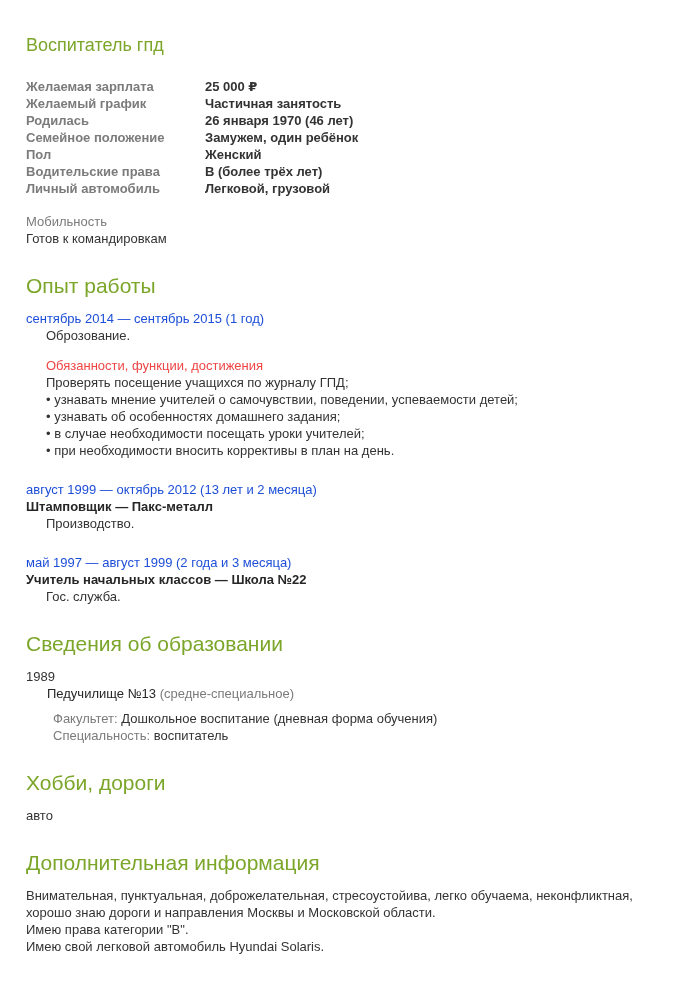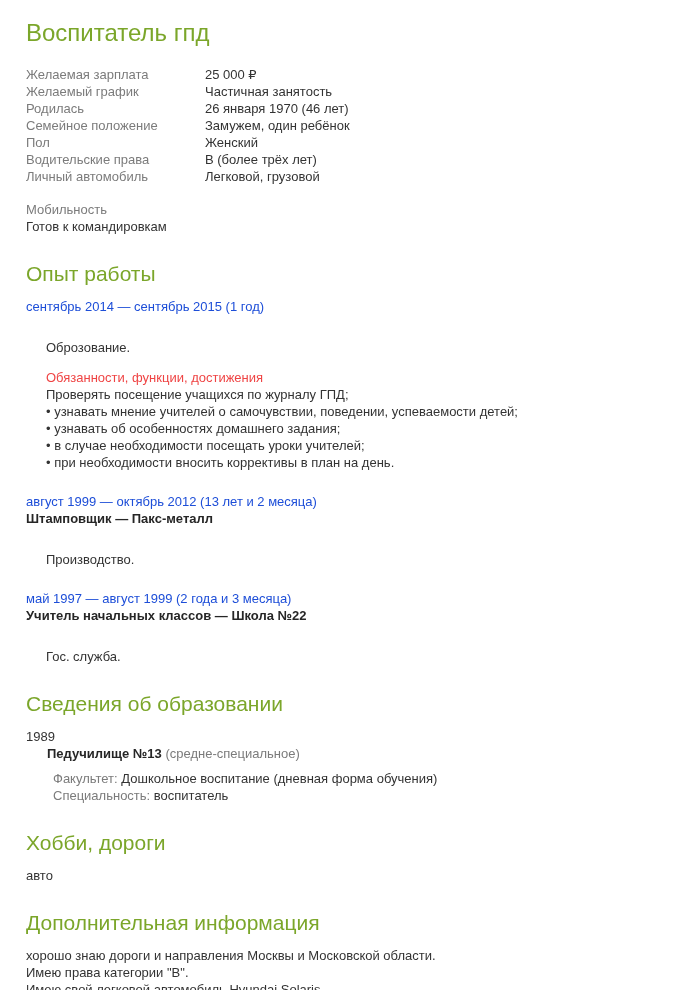--- a/index.html
+++ b/index.html
@@ -9,56 +9,56 @@
     height: 990px;
     overflow: hidden;
     font-family: "Liberation Sans", "DejaVu Sans", sans-serif;
     font-size: 13px;
     line-height: 17px;
     color: #333333;
   }
   .page { padding: 20px 8px 0 26px; }
 
   h1.resume-title {
-    font-size: 24px;
+    font-size: 18px;
     line-height: 26px;
     font-weight: normal;
     color: #7BA62A;
-    margin: 0 0 20px 0;
+    margin: 12px 0 20px 0;
   }
   h2.section-heading {
     font-size: 21px;
     line-height: 22px;
     font-weight: normal;
     color: #7BA62A;
     margin: 28px 0 13px 0;
   }
 
-  .info-table { margin-bottom: 16px; }
+  .info-table { margin-bottom: 16px; font-weight: bold; }
   .info-row { display: flex; }
   .info-label {
     width: 179px;
     flex: 0 0 179px;
     color: #7b7b7b;
   }
   .info-value { color: #333333; }
 
   .mobility { margin-top: 10px; }
   .mobility-label { color: #7b7b7b; }
   .mobility-value { color: #333333; }
 
   .job { margin-bottom: 22px; }
   .job:last-of-type { margin-bottom: 0; }
   .job-period { color: #1d4ed8; }
   .job-title { font-weight: bold; color: #262626; }
-  .job-industry { margin: 24px 0 0 20px; }
+  .job-industry { margin: 0 0 0 20px; }
   .job-duties { margin: 13px 0 0 20px; }
   .duties-label { color: #ef4444; }
 
-  .edu-school { font-weight: bold; color: #262626; padding-left: 21px; }
+  .edu-school { font-weight: normal; color: #262626; padding-left: 21px; }
   .edu-level { font-weight: normal; color: #7b7b7b; }
   .edu-details { margin: 8px 0 0 27px; }
   .edu-detail-label { color: #7b7b7b; }
   .edu-detail-value { color: #333333; }
 
   .hobby-text { color: #333333; }
   .additional-lines { color: #333333; }
 </style>
 </head>
 <body>
@@ -150,18 +150,19 @@
     </div>
   </div>
 
   <h2 class="section-heading">Хобби, дороги</h2>
 
   <div class="hobby-text">авто</div>
 
   <h2 class="section-heading">Дополнительная информация</h2>
 
   <div class="additional-lines">
+    <div class="additional-line">Внимательная, пунктуальная, доброжелательная, стресоустойива, легко обучаема, неконфликтная,</div>
     <div class="additional-line">хорошо знаю дороги и направления Москвы и Московской области.</div>
     <div class="additional-line">Имею права категории "В".</div>
     <div class="additional-line">Имею свой легковой автомобиль Hyundai Solaris.</div>
   </div>
 
 </div>
 
 </body></html>

